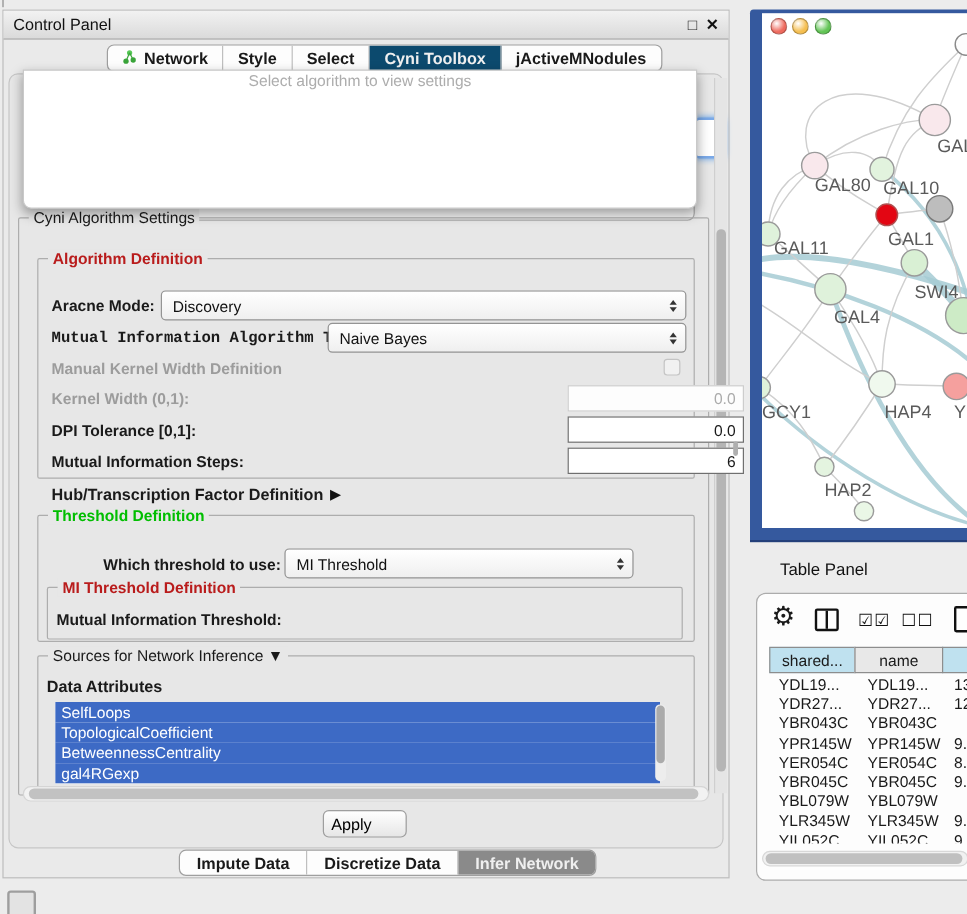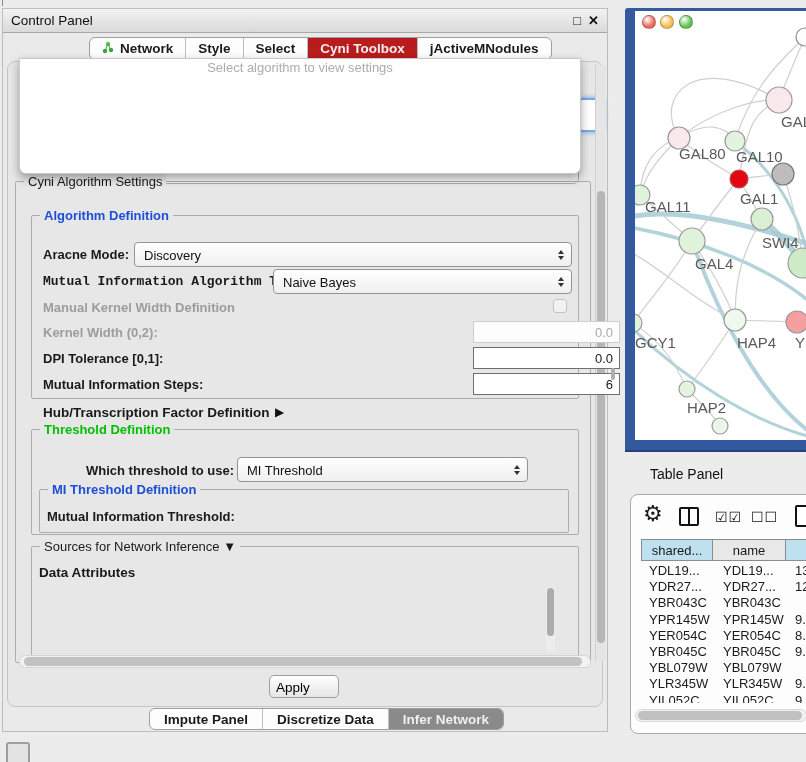--- a/index.html
+++ b/index.html
@@ -12,21 +12,21 @@
       background:linear-gradient(#F2F2F2,#DADADA);border-bottom:1px solid #A8A8A8;box-sizing:border-box;}
   .cp-title{position:absolute;left:8px;top:4px;font-size:13.5px;color:#111;}
   .cp-float{position:absolute;right:26px;top:4px;font-size:13px;color:#222;font-weight:bold;cursor:default;}
   .cp-close{position:absolute;right:8px;top:4px;font-size:13px;color:#111;font-weight:bold;cursor:default;}
   
   .tabbar{position:absolute;left:86px;top:28px;height:23px;display:flex;background:#FDFDFD;
       border:1px solid #9F9F9F;border-radius:6px;overflow:hidden;box-sizing:border-box;}
   .tab{display:flex;align-items:center;gap:5px;padding:0 12px;font-size:13.5px;font-weight:bold;
       border-right:1px solid #BFBFBF;color:#1a1a1a;white-space:nowrap;}
   .tab:last-child{border-right:none;}
-  .tab.selected{background:#b91c1c;color:#EFEFEF;}
+  .tab.selected{background:#0c4a6e;color:#EFEFEF;}
   
   .cp-content{position:absolute;left:4px;top:52px;width:596px;height:646px;background:#E7E7E7;
       border:1px solid #C6C6C6;border-radius:8px;box-sizing:border-box;}
   
   .ghost-combo{position:absolute;left:574px;top:88px;width:22px;height:30px;background:#fff;
       border:2px solid #7AA9E8;border-radius:5px;box-shadow:0 0 5px #6AA5E8;}
   .partial-combo{position:absolute;left:28px;top:142px;width:547px;height:32px;background:#F3F3F3;
       border:1px solid #A9A9A9;border-radius:6px;box-sizing:border-box;}
   .vscroll{position:absolute;left:592px;top:56px;width:11px;height:596px;background:#E5E5E5;
       border-left:1px solid #CFCFCF;box-sizing:border-box;}
@@ -34,21 +34,21 @@
   
   .popup{position:absolute;left:16px;top:49px;width:562px;height:116px;background:#FFFFFF;
       border:1px solid #C9C9C9;border-radius:0 0 7px 7px;box-shadow:0 4px 10px rgba(0,0,0,.35);
       z-index:50;box-sizing:border-box;overflow:hidden;}
   .popup .prompt{height:17px;text-align:center;color:#ADADAD;font-size:13px;padding-top:1px;}
   .dd-item{height:16.3px;line-height:16.3px;padding-left:10px;font-size:13.5px;color:#000;}
   .dd-item.bold{font-weight:bold;}
   
   .group{position:absolute;border:1px solid #ADADAD;border-radius:2px;box-sizing:border-box;}
   .legend{position:absolute;top:-8px;left:8px;background:#E7E7E7;padding:0 4px;font-size:13px;color:#1a1a1a;white-space:nowrap;}
-  .legend.blue{color:#1d4ed8;font-weight:bold;}
+  .legend.blue{color:#b91c1c;font-weight:bold;}
   .legend.green{color:#00BE00;font-weight:bold;}
   .flabel{position:absolute;font-size:13px;font-weight:bold;color:#1a1a1a;white-space:nowrap;}
   .flabel.disabled{color:#9C9C9C;}
   .tfield{position:absolute;background:#fff;border:1px solid #6F6F6F;box-sizing:border-box;
       font-size:13px;text-align:right;padding:3px 6px 0 6px;margin-left:48px;}
   .tfield.disabled{border-color:#CDCDCD;color:#ABABAB;background:#FDFDFD;}
   .combo{position:absolute;background:linear-gradient(#FFFFFF,#EFEFEF);border:1px solid #949494;
       border-radius:4px;box-sizing:border-box;font-size:13px;padding:5px 20px 0 9px;color:#111;}
   .spin{position:absolute;right:7px;top:0;bottom:0;display:flex;flex-direction:column;justify-content:center;gap:2px;}
   .spin i{display:block;width:0;height:0;border-left:3.5px solid transparent;border-right:3.5px solid transparent;}
@@ -172,21 +172,21 @@
     <span class="flabel" style="left:40px;top:265px;font-family:Liberation Mono, monospace;">Mutual Information Algorithm Type:</span>
     <div class="combo" style="left:270px;top:260px;width:299px;height:25px;">
       <span>Naive Bayes</span>
       <span class="spin">
           <i class="up"></i>
           <i class="dn"></i>
         </span>
     </div>
     <span class="flabel disabled" style="left:40px;top:291px;">Manual Kernel Width Definition</span>
     <div class="checkbox" style="left:550px;top:290px;"></div>
-    <span class="flabel disabled" style="left:40px;top:316px;">Kernel Width (0,2):</span>
+    <span class="flabel disabled" style="left:40px;top:316px;">Kernel Width (0,1):</span>
     <div class="tfield disabled" style="left:422px;top:312px;width:147px;height:22px;">0.0</div>
     <span class="flabel" style="left:40px;top:342px;">DPI Tolerance [0,1]:</span>
     <div class="tfield" style="left:422px;top:338px;width:147px;height:22px;">0.0</div>
     <span class="flabel" style="left:40px;top:368px;">Mutual Information Steps:</span>
     <div class="tfield" style="left:422px;top:364px;width:147px;height:22px;">6</div>
 
     <span class="flabel" style="left:40px;top:396px;font-size:13.5px;">Hub/Transcription Factor Definition</span>
     <span class="arrow" style="position:absolute;left:272px;top:396px;">▶</span>
 
     <div class="group" style="left:28px;top:420px;width:548px;height:106px;">
@@ -202,32 +202,38 @@
     </div>
     <div class="group" style="left:36px;top:480px;width:530px;height:44px;">
       <span class="legend blue">MI Threshold Definition</span>
     </div>
     <span class="flabel" style="left:44px;top:500px;">Mutual Information Threshold:</span>
 
     <div class="group" style="left:28px;top:537px;width:548px;height:113px;">
       <span class="legend"><span>Sources for Network Inference</span> <span>▼</span></span>
     </div>
     <span class="flabel" style="left:36px;top:556px;font-size:13.5px;">Data Attributes</span>
+    <div class="attr-list" id="attr-list">
+        <div class="attr-row" style="background: rgb(61, 106, 197);">SelfLoops</div>
+        <div class="attr-row" style="background: rgb(61, 106, 197);">TopologicalCoefficient</div>
+        <div class="attr-row" style="background: rgb(61, 106, 197);">BetweennessCentrality</div>
+        <div class="attr-row" style="background: rgb(61, 106, 197);">gal4RGexp</div>
+      </div>
     <div class="list-vscroll">
         <div class="thumb"></div>
       </div>
     <div class="hscroll">
         <div class="thumb"></div>
       </div>
 
     <button class="apply-btn">Apply</button>
 
     <div class="bottom-tabs">
       <div class="btab">
-          <span>Impute Panel</span>
+          <span>Impute Data</span>
         </div>
       <div class="btab">
           <span>Discretize Data</span>
         </div>
       <div class="btab selected">
           <span>Infer Network</span>
         </div>
     </div>
 
     <div class="popup">

